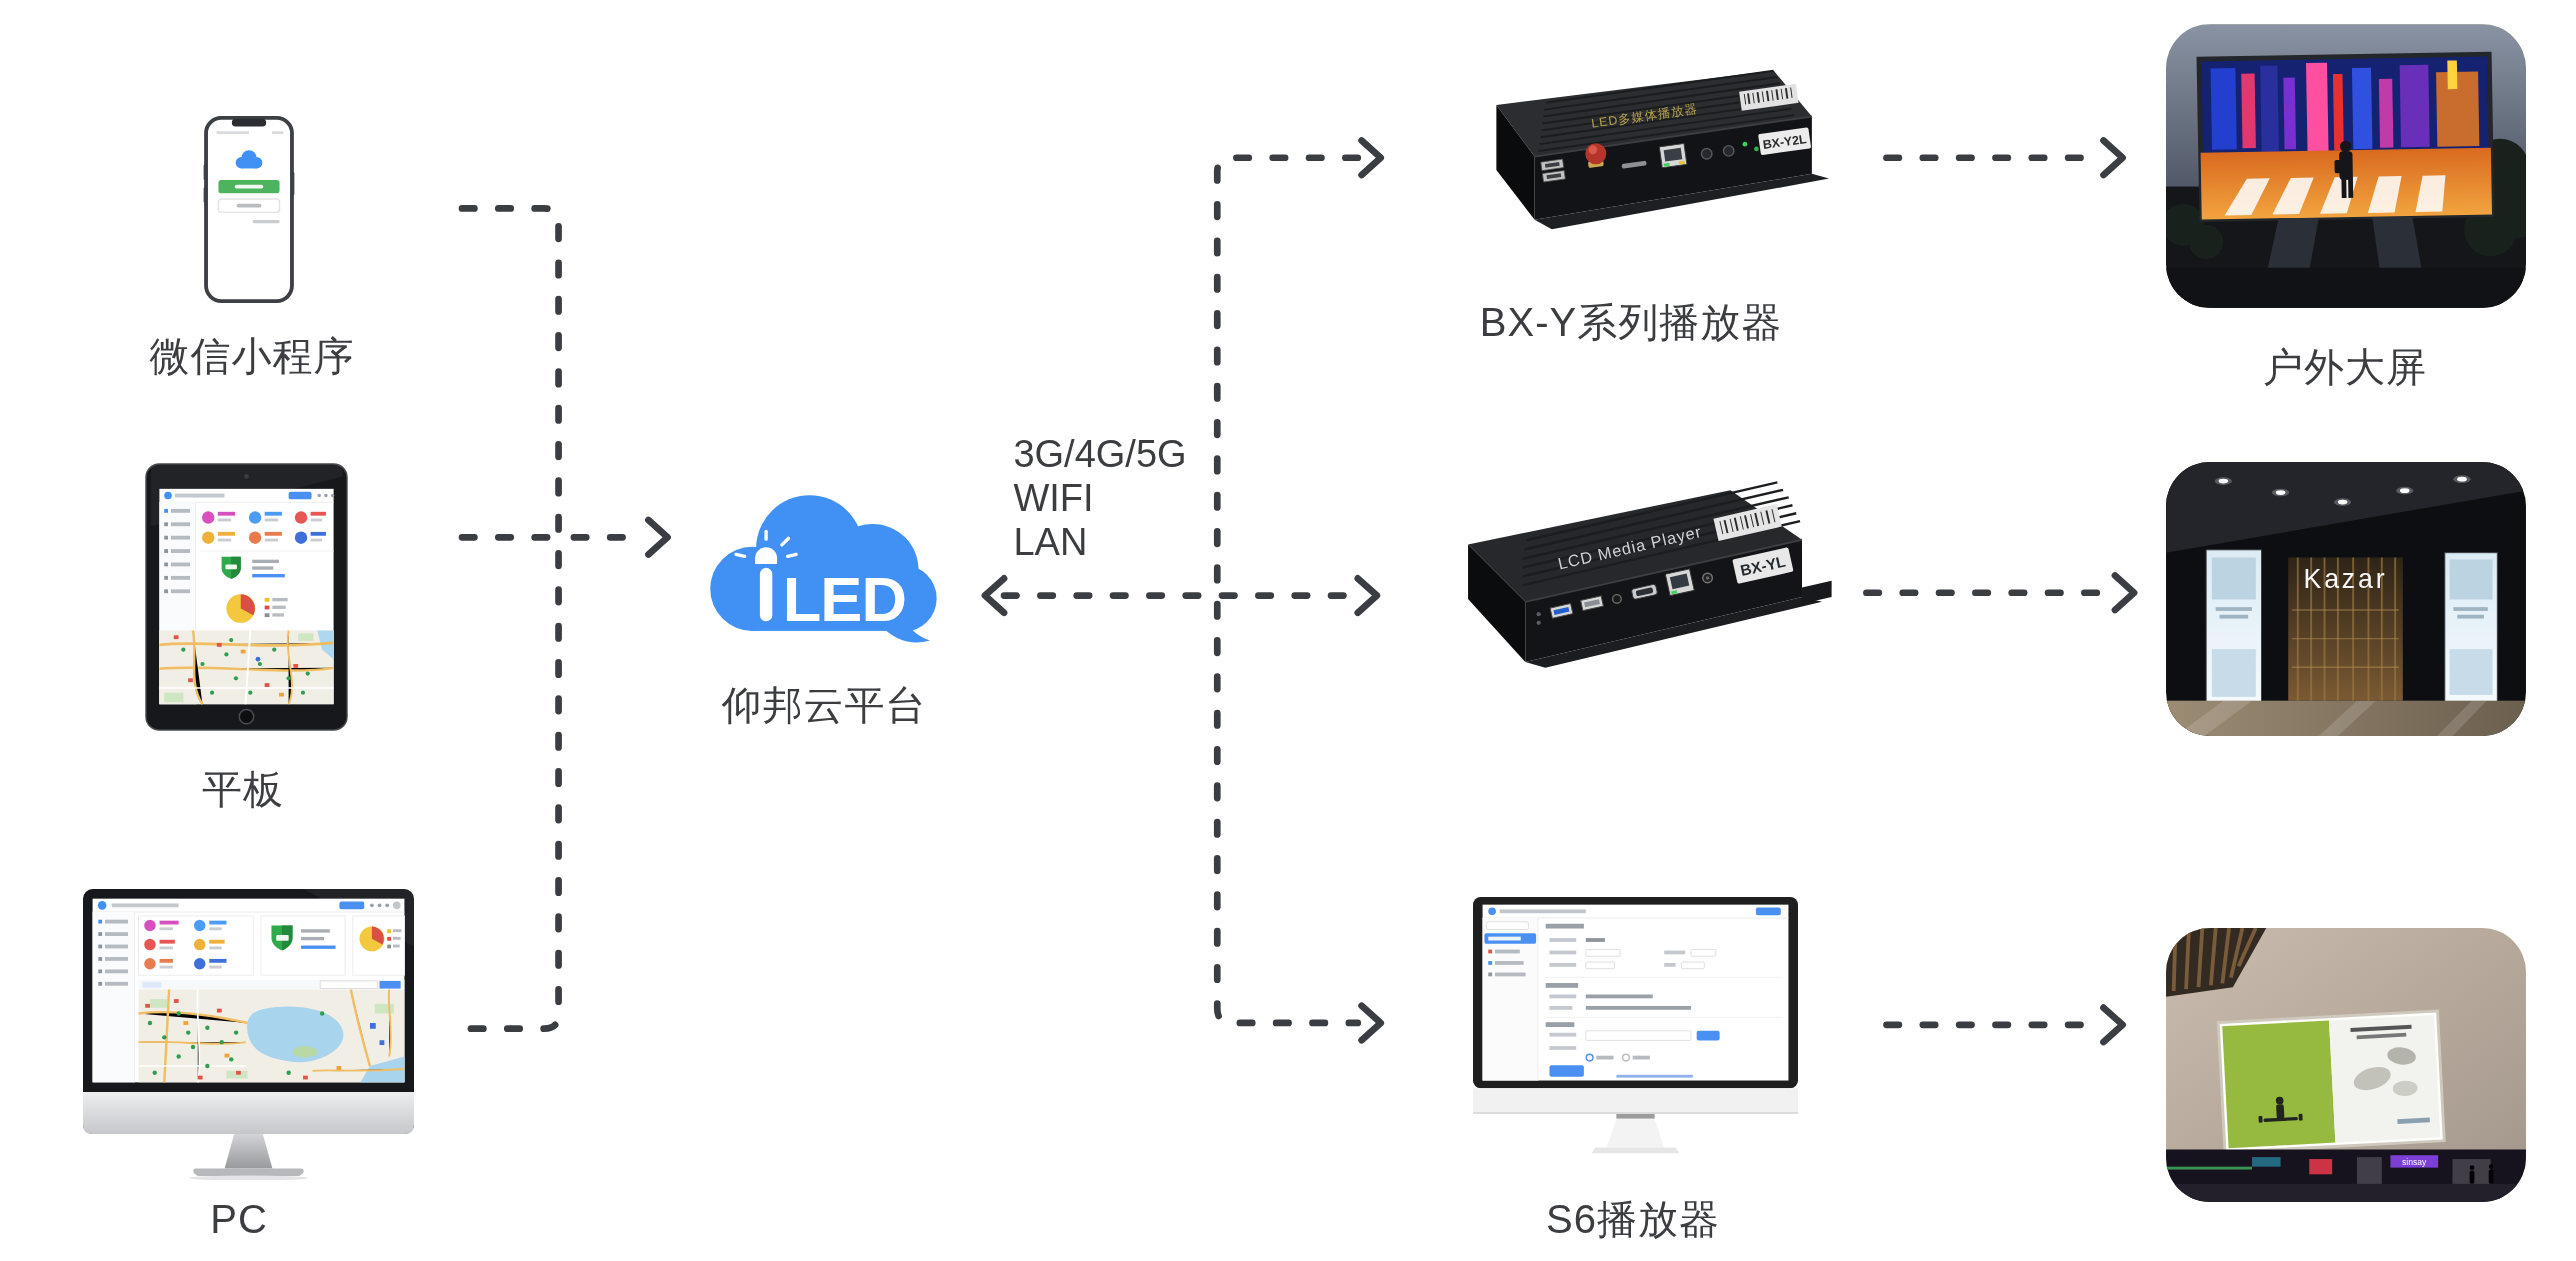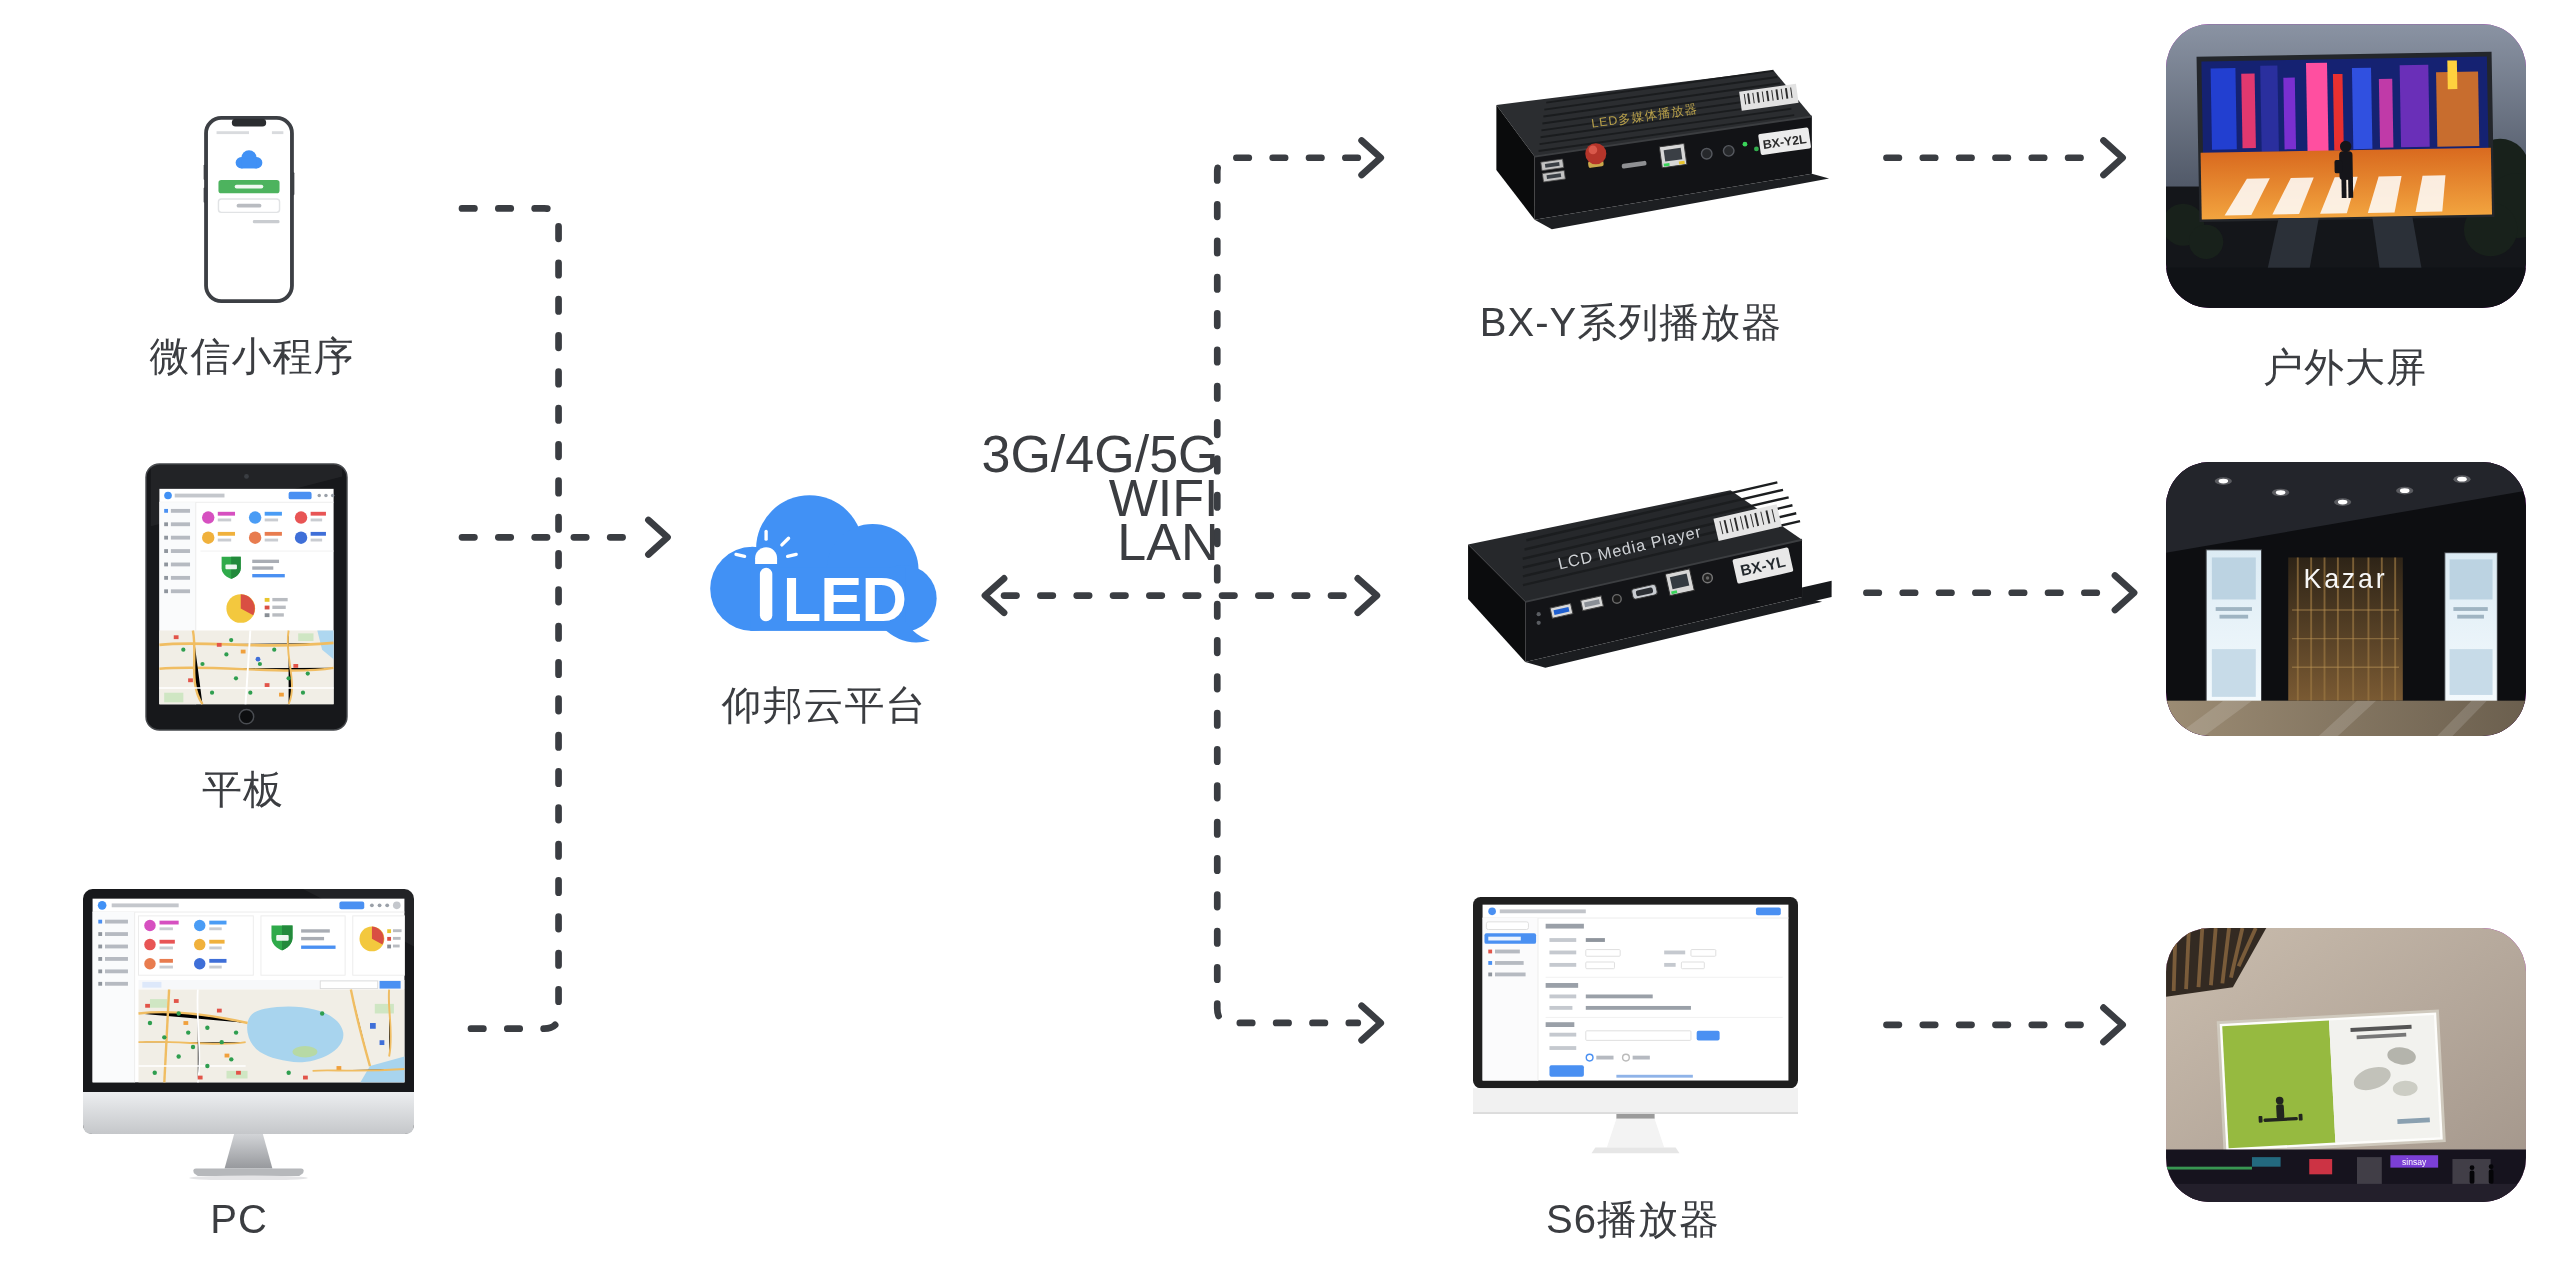--- a/index.html
+++ b/index.html
@@ -1,21 +1,21 @@
 <!DOCTYPE html>
 <html><head>
 <meta charset="utf-8">
 <style>
   html,body{margin:0;padding:0;background:#fff;}
   body{font-family:"Liberation Sans","DejaVu Sans",sans-serif;}
   #canvas{position:relative;width:2576px;height:1261px;background:#ffffff;overflow:hidden;}
   .abs{position:absolute;}
   .label{position:absolute;transform:translateX(-50%);font-size:40px;color:#3b3d41;white-space:nowrap;letter-spacing:1px;}
-  .photo{position:absolute;width:360px;border-radius:44px;overflow:hidden;background:#a21caf;}
-  .netlabel{position:absolute;transform:translateX(-50%);text-align:right;font-size:52px;line-height:44px;color:#3b3d41;}
+  .photo{position:absolute;width:360px;border-radius:44px;overflow:hidden;background:#fef9c3;}
+  .netlabel{position:absolute;transform:translateX(-50%);text-align:left;font-size:38px;line-height:44px;color:#3b3d41;}
   svg{display:block;}
 </style>
 </head>
 <body>
 
 <div id="canvas">
 
   <svg class="abs" style="left:0;top:0" width="2576" height="1261" viewBox="0 0 2694 1319" fill="none" stroke="#3a3d42" stroke-width="7" stroke-linecap="round" stroke-linejoin="round">
 
     <path stroke-dasharray="13 25" d="M483,218 L569,218 Q584,218 584,233 L584,1061 Q584,1076 569,1076 L483,1076"></path>

